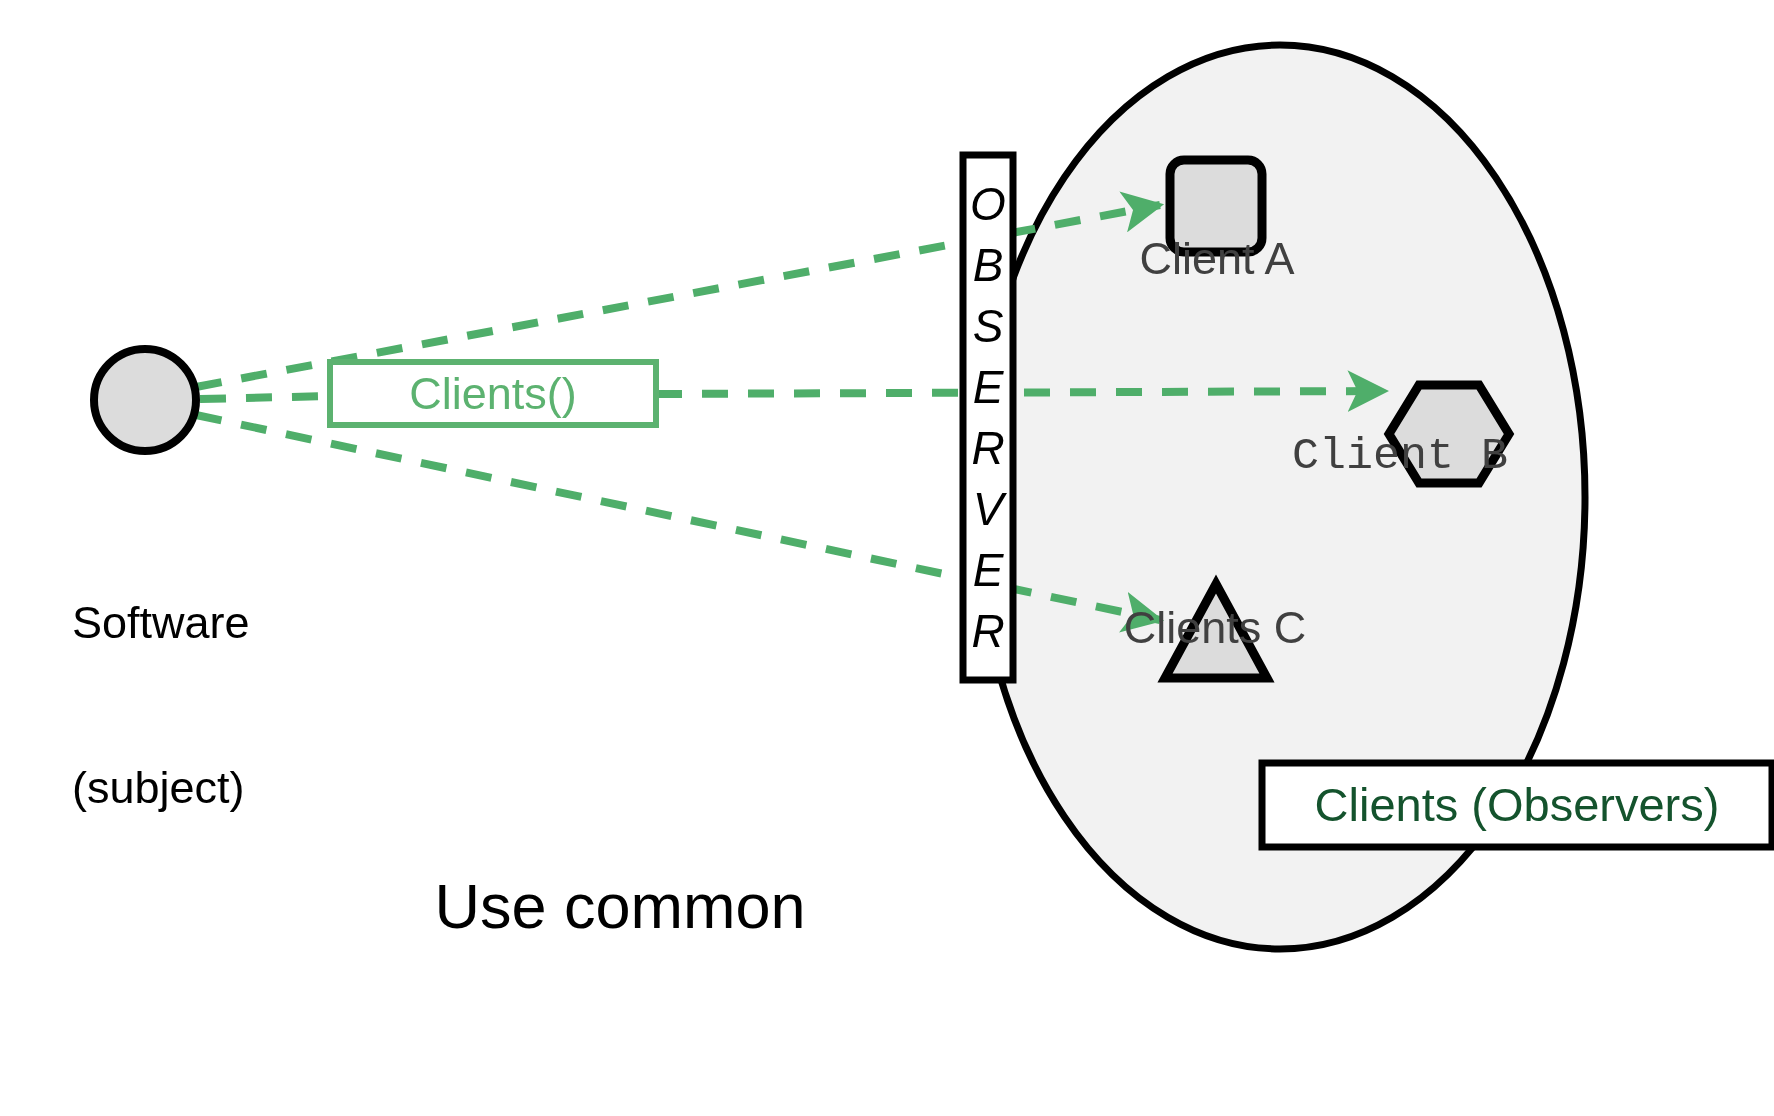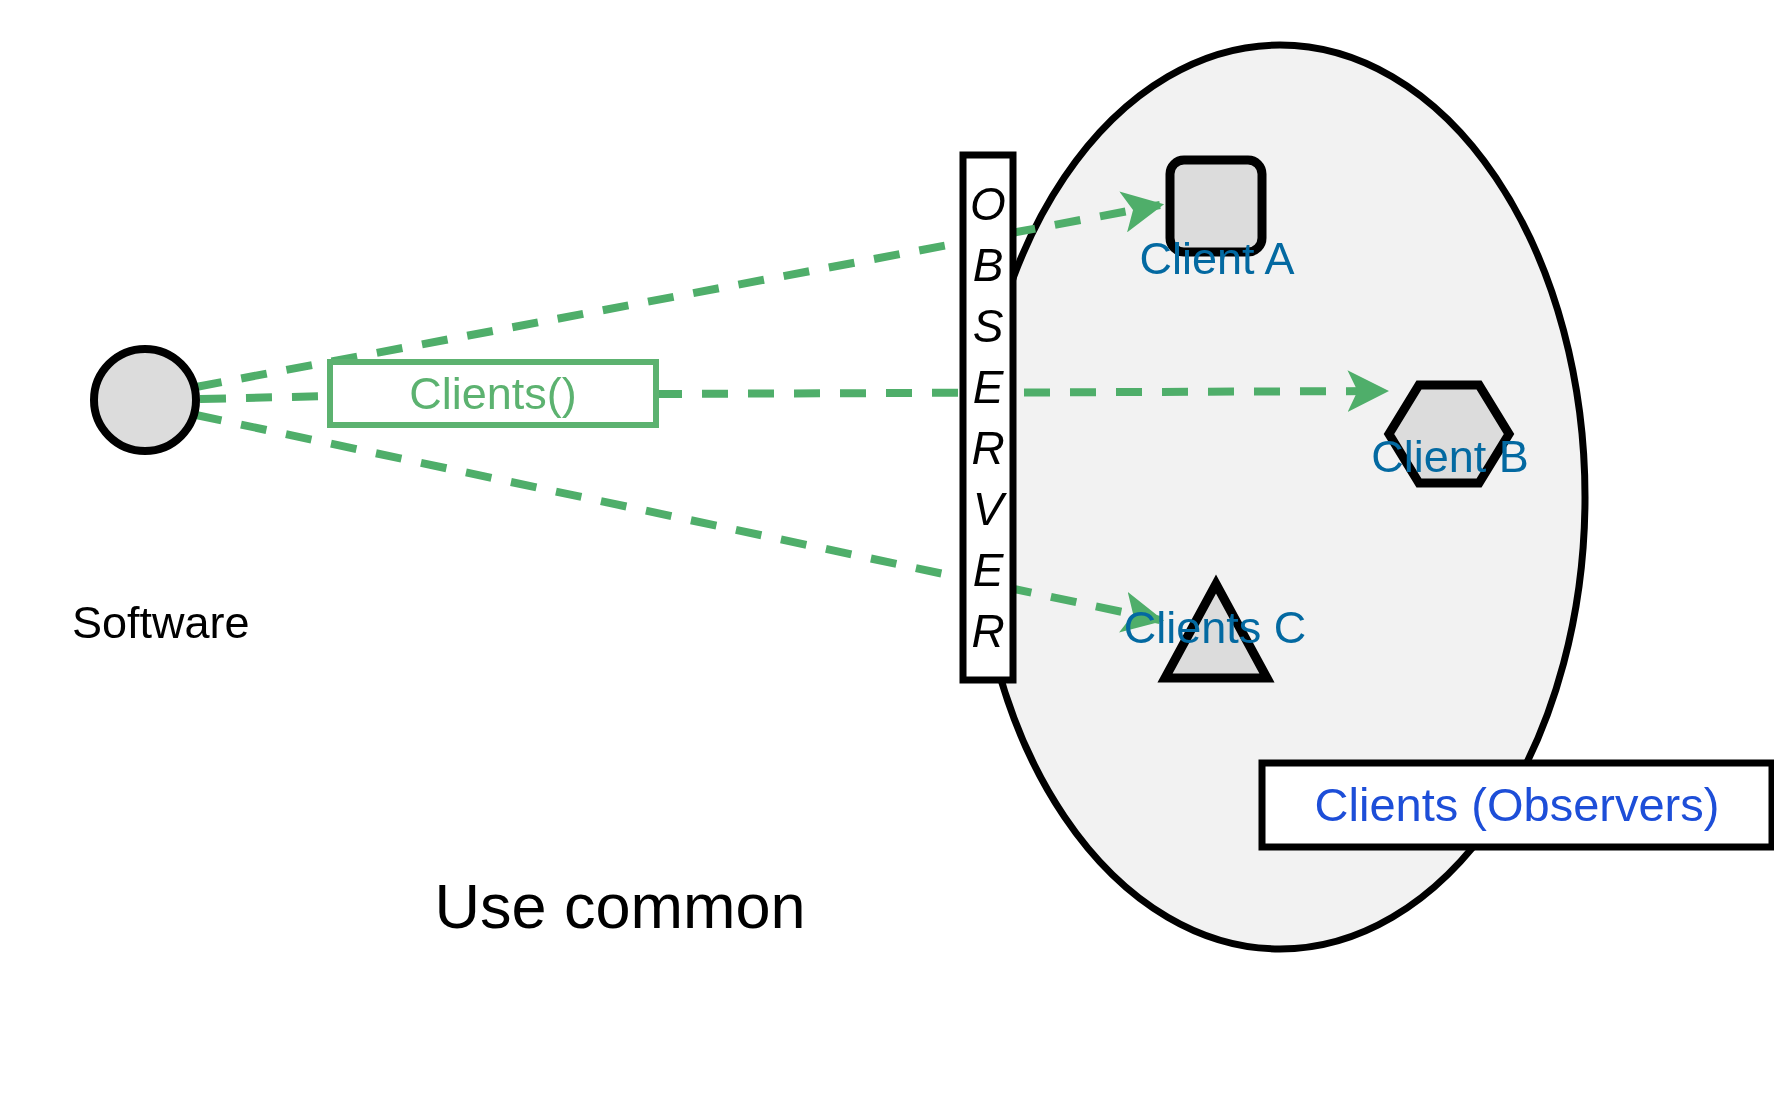--- a/index.html
+++ b/index.html
@@ -65,36 +65,36 @@
     font-size: 46px;
     line-height: 61px;
     color: #000000;
     letter-spacing: 0;
   }
   #observer-bar-text span { display: block; }
 
   .client-label {
     font-size: 45px;
     text-align: center;
-    color: #0369a1;
+    color: #404040;
   }
   #client-a-label { left: 1062px; top: 234px; width: 310px; }
-  #client-b-label { left: 1295px; top: 432px; width: 310px; }
+  #client-b-label { left: 1245px; top: 432px; width: 310px; font-family: Liberation Mono, monospace; }
   #client-c-label { left: 1060px; top: 603px; width: 310px; }
 
   #clients-group-label {
     left: 1262px;
     top: 763px;
     width: 510px;
     height: 84px;
     display: flex;
     align-items: center;
     justify-content: center;
     font-size: 47px;
-    color: #1d4ed8;
+    color: #14532d;
   }
 
   #caption {
     left: 310px;
     top: 686px;
     width: 620px;
     text-align: center;
     font-size: 63px;
     line-height: 88px;
     color: #000000;
@@ -132,20 +132,21 @@
 
     <polygon points="1419,385 1479,385 1509,434 1479,483 1419,483 1389,434" fill="#dcdcdc" stroke="#000000" stroke-width="9"></polygon>
 
     <polygon points="1216,584 1267,678 1165,678" fill="#dcdcdc" stroke="#000000" stroke-width="9"></polygon>
 
     <rect x="1262" y="763" width="510" height="84" fill="#ffffff" stroke="#000000" stroke-width="7"></rect>
   </svg>
 
   <div class="txt" id="subject-label">
     <div>Software</div>
+    <div>(subject)</div>
   </div>
 
   <div class="txt" id="update-label">Clients()</div>
 
   <div id="observer-bar-text">
     <span>O</span>
     <span>B</span>
     <span>S</span>
     <span>E</span>
     <span>R</span>

